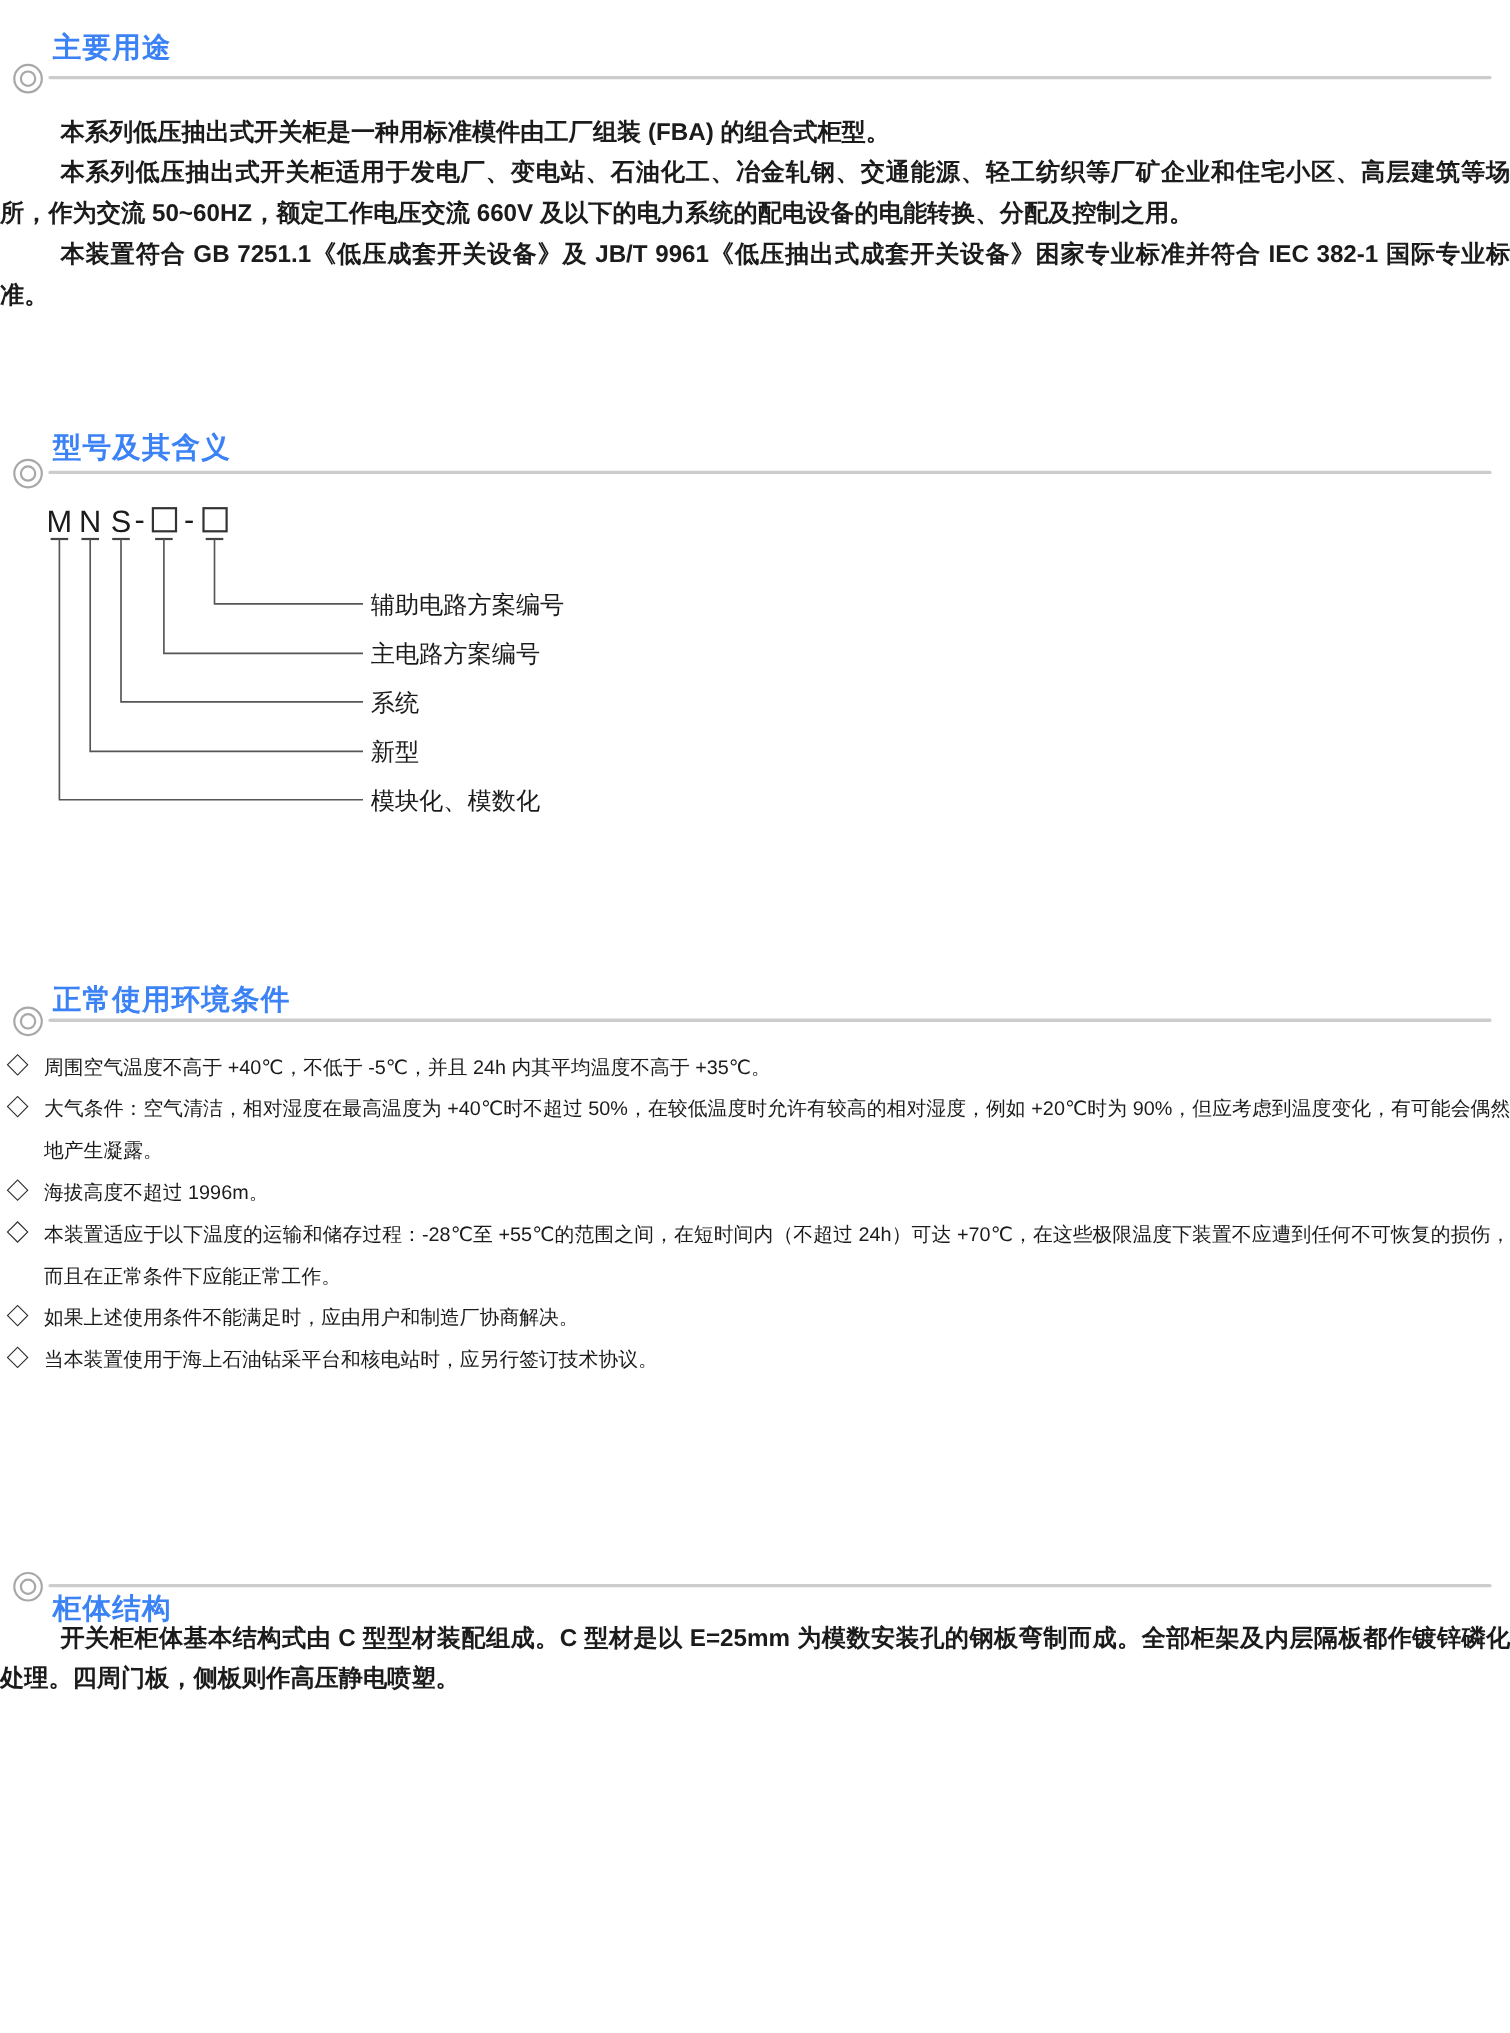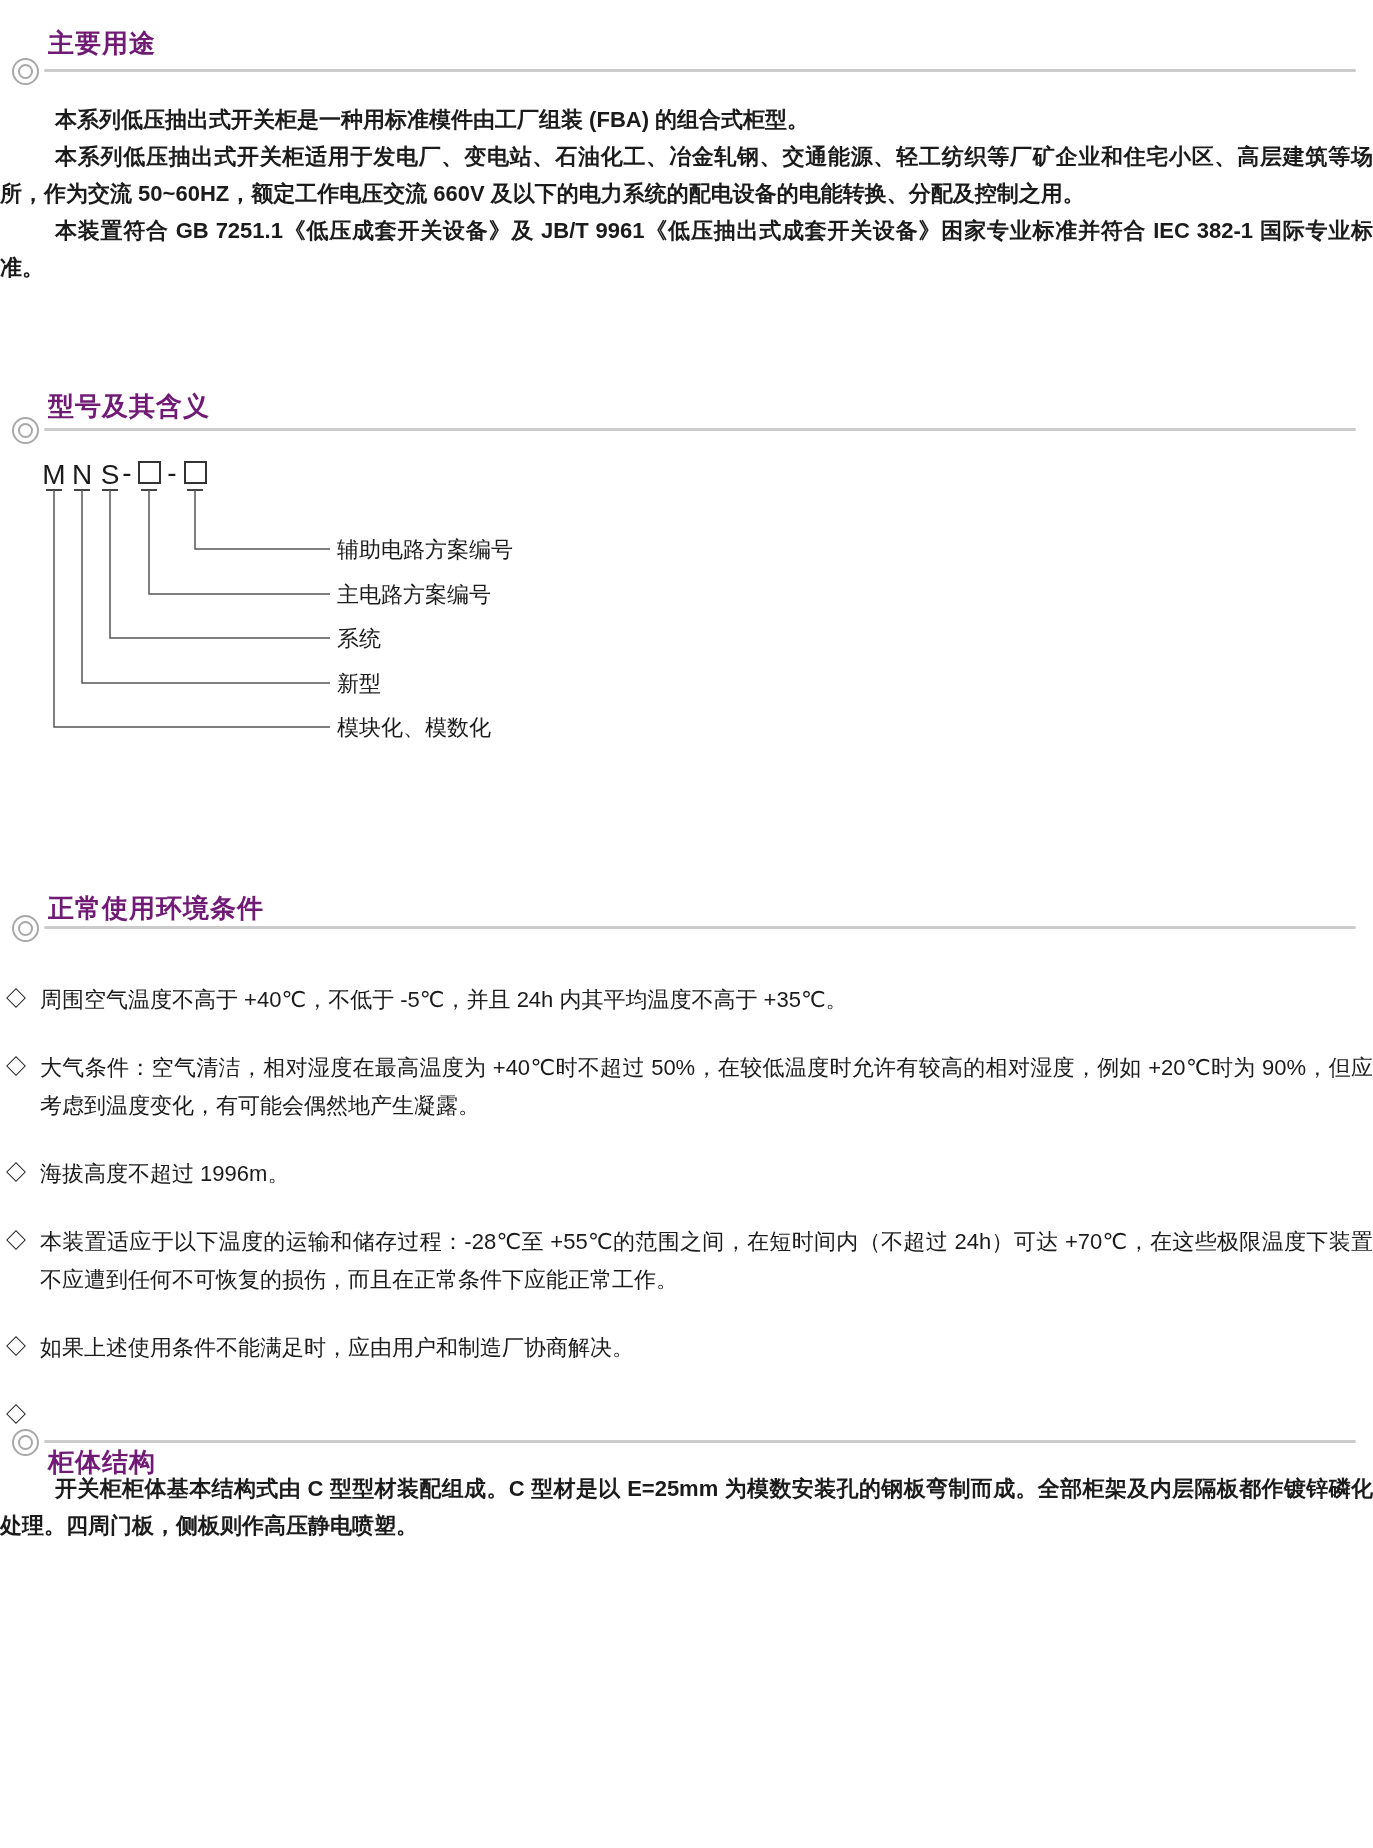--- a/index.html
+++ b/index.html
@@ -7,21 +7,21 @@
   body {
     width: 1373px; height: 1848px;
     position: relative;
     font-family: "Liberation Sans", "DejaVu Sans", sans-serif;
     color: #1b1b1b;
     overflow: hidden;
   }
   .sec-title {
     position: absolute; left: 48px;
     font-size: 26px; font-weight: bold;
-    color: #701a75; letter-spacing: 1px;
+    color: #3b82f6; letter-spacing: 1px;
     white-space: nowrap;
   }
   .sec-rule {
     position: absolute; left: 44px; width: 1312px; height: 3px;
     background: #cccccc; border-radius: 2px;
   }
   .rings {
     position: absolute; left: 12px; width: 27px; height: 27px;
     border: 2px solid #a8a8a8; border-radius: 50%;
     display: flex; align-items: center; justify-content: center;
@@ -31,21 +31,21 @@
     width: 15px; height: 15px; border: 2px solid #a8a8a8; border-radius: 50%;
   }
   .body-text { position: absolute; left: 0; right: 0; font-weight: bold; }
   .body-text p {
     font-size: 22px; line-height: 37px; text-indent: 55px;
     color: #1b1b1b; text-align: justify;
   }
   ul.env-list { position: absolute; left: 0; right: 0; list-style: none; }
   ul.env-list li {
     position: relative; padding-left: 40px;
-    font-size: 22px; line-height: 38px; text-align: justify; margin-top: 30px;
+    font-size: 18px; line-height: 38px; text-align: justify;
   }
   .diamond {
     position: absolute; left: 9px; top: 10px;
     width: 14px; height: 14px;
     border: 1.5px solid #2a2a2a; background: #ffffff;
     transform: rotate(45deg);
   }
   svg text { font-family: "Liberation Sans", "DejaVu Sans", sans-serif; }
   .code-char { font-size: 28px; fill: #1b1b1b; }
   .tree-label { font-size: 22px; fill: #1b1b1b; }
@@ -126,20 +126,21 @@
   <li>
     <span class="diamond"></span>
     <span>本装置适应于以下温度的运输和储存过程：-28℃至 +55℃的范围之间，在短时间内（不超过 24h）可达 +70℃，在这些极限温度下装置不应遭到任何不可恢复的损伤，而且在正常条件下应能正常工作。</span>
   </li>
   <li>
     <span class="diamond"></span>
     <span>如果上述使用条件不能满足时，应由用户和制造厂协商解决。</span>
   </li>
   <li>
     <span class="diamond"></span>
+    <span>当本装置使用于海上石油钻采平台和核电站时，应另行签订技术协议。</span>
   </li>
 </ul>
 
 <h2 class="sec-title" style="top:1445px">柜体结构</h2>
 <span class="rings" style="top:1429px">
     <span class="inner"></span>
   </span>
 <div class="sec-rule" style="top:1440px"></div>
 
 <div class="body-text" style="top:1470px">

